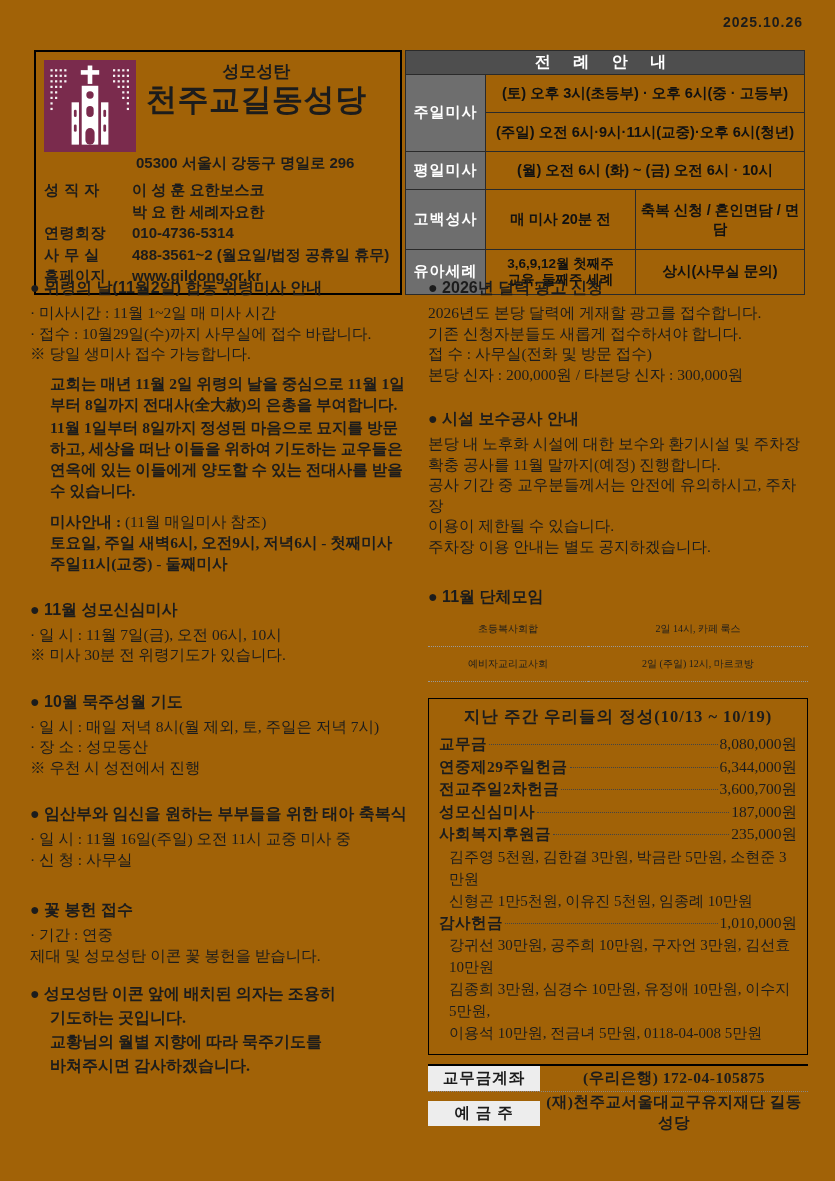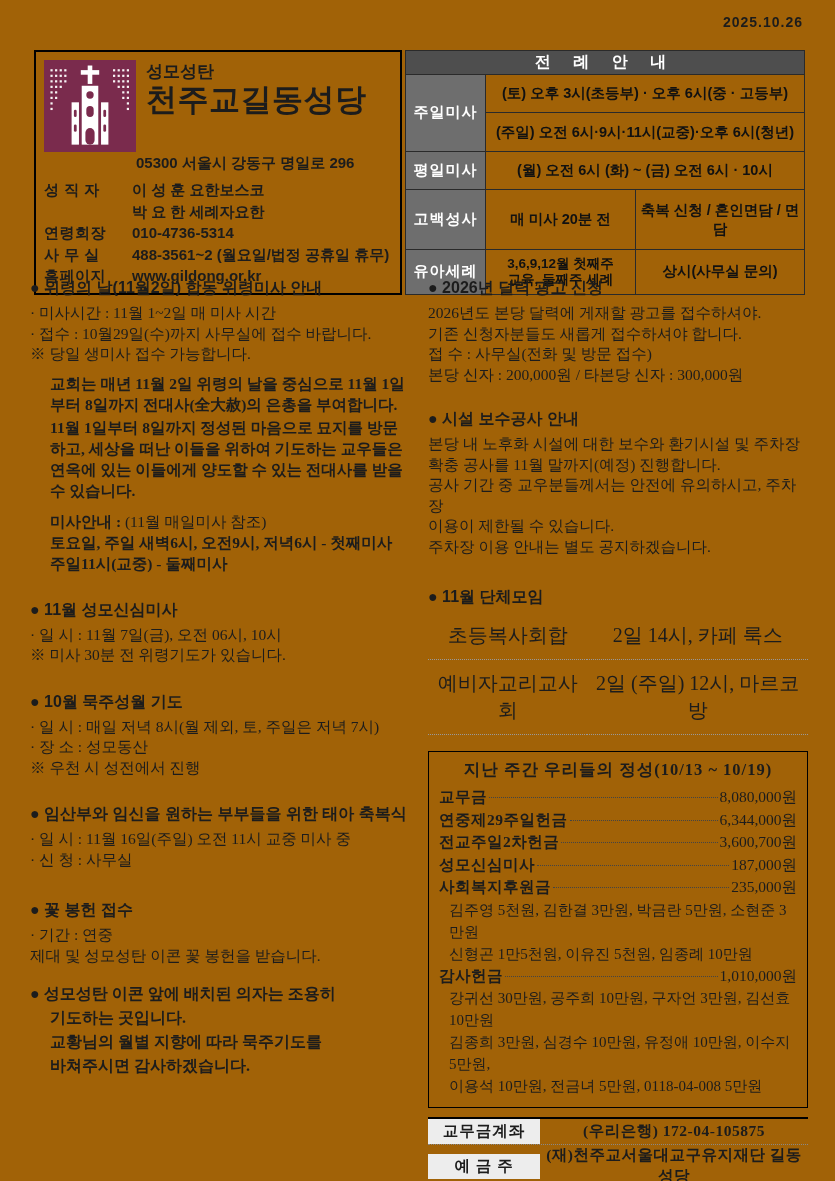--- a/index.html
+++ b/index.html
@@ -16,21 +16,21 @@
   }
 
   
   .header { position:absolute; top:50px; left:34px; width:771px; display:flex; align-items:stretch; }
   .church-box {
     width:368px; border:2px solid #000; padding:8px 6px 6px 8px;
     font-family:"Liberation Sans", sans-serif; font-weight:bold;
   }
   .brand-row { display:flex; gap:10px; margin-bottom:2px; }
   .logo { width:92px; height:92px; flex:none; }
-  .brand-text { padding-top:2px; }
+  .brand-text { padding-top:2px;text-align:center; }
   .brand-sub { font-size:17px; line-height:20px; }
   .brand-title { font-size:31px; line-height:36px; letter-spacing:0.5px; }
   .address { font-size:15px; margin:0 0 6px 92px; }
   .info-row { display:flex; font-size:15px; line-height:21.5px; }
   .info-label { width:88px; flex:none; letter-spacing:0.5px; }
   .info-value { flex:1; }
 
   
   .liturgy { flex:1; border-collapse:collapse; margin-left:3px;
     font-family:"Liberation Sans", sans-serif; font-weight:bold; }
@@ -59,21 +59,21 @@
   .bold-line { font-weight:bold; }
   .quiet-sec { font-weight:bold; font-size:16px; line-height:24px; }
   .quiet-cont { margin-left:20px; }
 
   
   .groups { width:100%; border-collapse:collapse; margin-top:4px; }
   .groups th {
     font-size:16px; font-weight:bold; text-align:center; padding:3px 2px 4px;
     border-top:2px solid #000; border-bottom:1.5px solid #000; letter-spacing:2px;
   }
-  .groups td { text-align:center; font-size:20px; padding:10px 2px;
+  .groups td { text-align:center; font-size:10px; padding:10px 2px;
     border-bottom:1.2px dotted #999; }
 
   
   .offer-box { margin-top:16px; border:1.5px solid #000; padding:7px 10px 10px; }
   .offer-title { text-align:center; font-weight:bold; font-size:16.5px;
     letter-spacing:1px; margin-bottom:5px; }
   .offer-item { display:flex; align-items:baseline; line-height:22.5px; font-size:15.5px; }
   .offer-label { font-weight:bold; white-space:nowrap; letter-spacing:0.5px; }
   .dots { flex:1; border-bottom:1.8px dotted #444; margin:0 2px; transform:translateY(-4px); }
   .offer-amount { white-space:nowrap; }
@@ -275,21 +275,21 @@
         <div class="quiet-cont">교황님의 월별 지향에 따라 묵주기도를</div>
         <div class="quiet-cont">바쳐주시면 감사하겠습니다.</div>
       </div>
 
     </div>
 
     <div class="col-right">
 
       <div>
         <div class="sec-head first">● 2026년 달력 광고 신청</div>
-        <div class="body-line">2026년도 본당 달력에 게재할 광고를 접수하셔야.</div>
+        <div class="body-line">2026년도 본당 달력에 게재할 광고를 접수합니다.</div>
         <div class="body-line">기존 신청자분들도 새롭게 접수하셔야 합니다.</div>
         <div class="body-line">접 수 : 사무실(전화 및 방문 접수)</div>
         <div class="body-line">본당 신자 : 200,000원 / 타본당 신자 : 300,000원</div>
       </div>
 
       <div>
         <div class="sec-head" style="margin-top:24px;">● 시설 보수공사 안내</div>
         <div class="body-line">본당 내 노후화 시설에 대한 보수와 환기시설 및 주차장</div>
         <div class="body-line">확충 공사를 11월 말까지(예정) 진행합니다.</div>
         <div class="body-line">공사 기간 중 교우분들께서는 안전에 유의하시고, 주차장</div>

